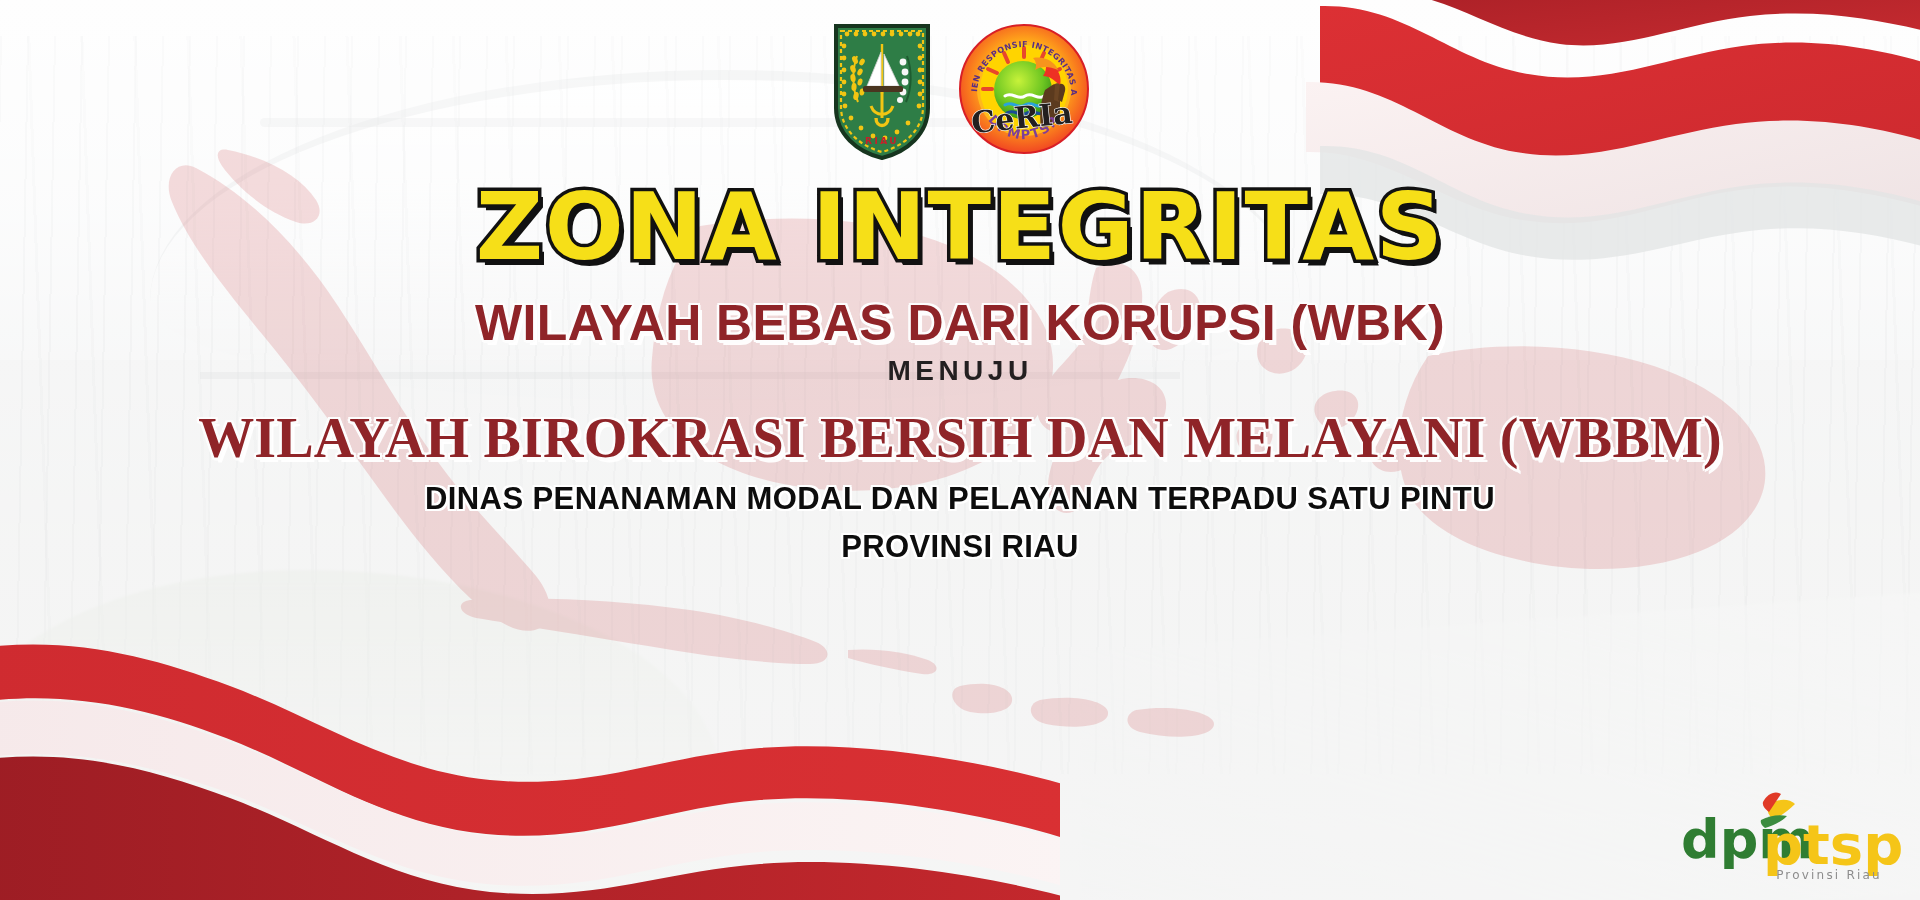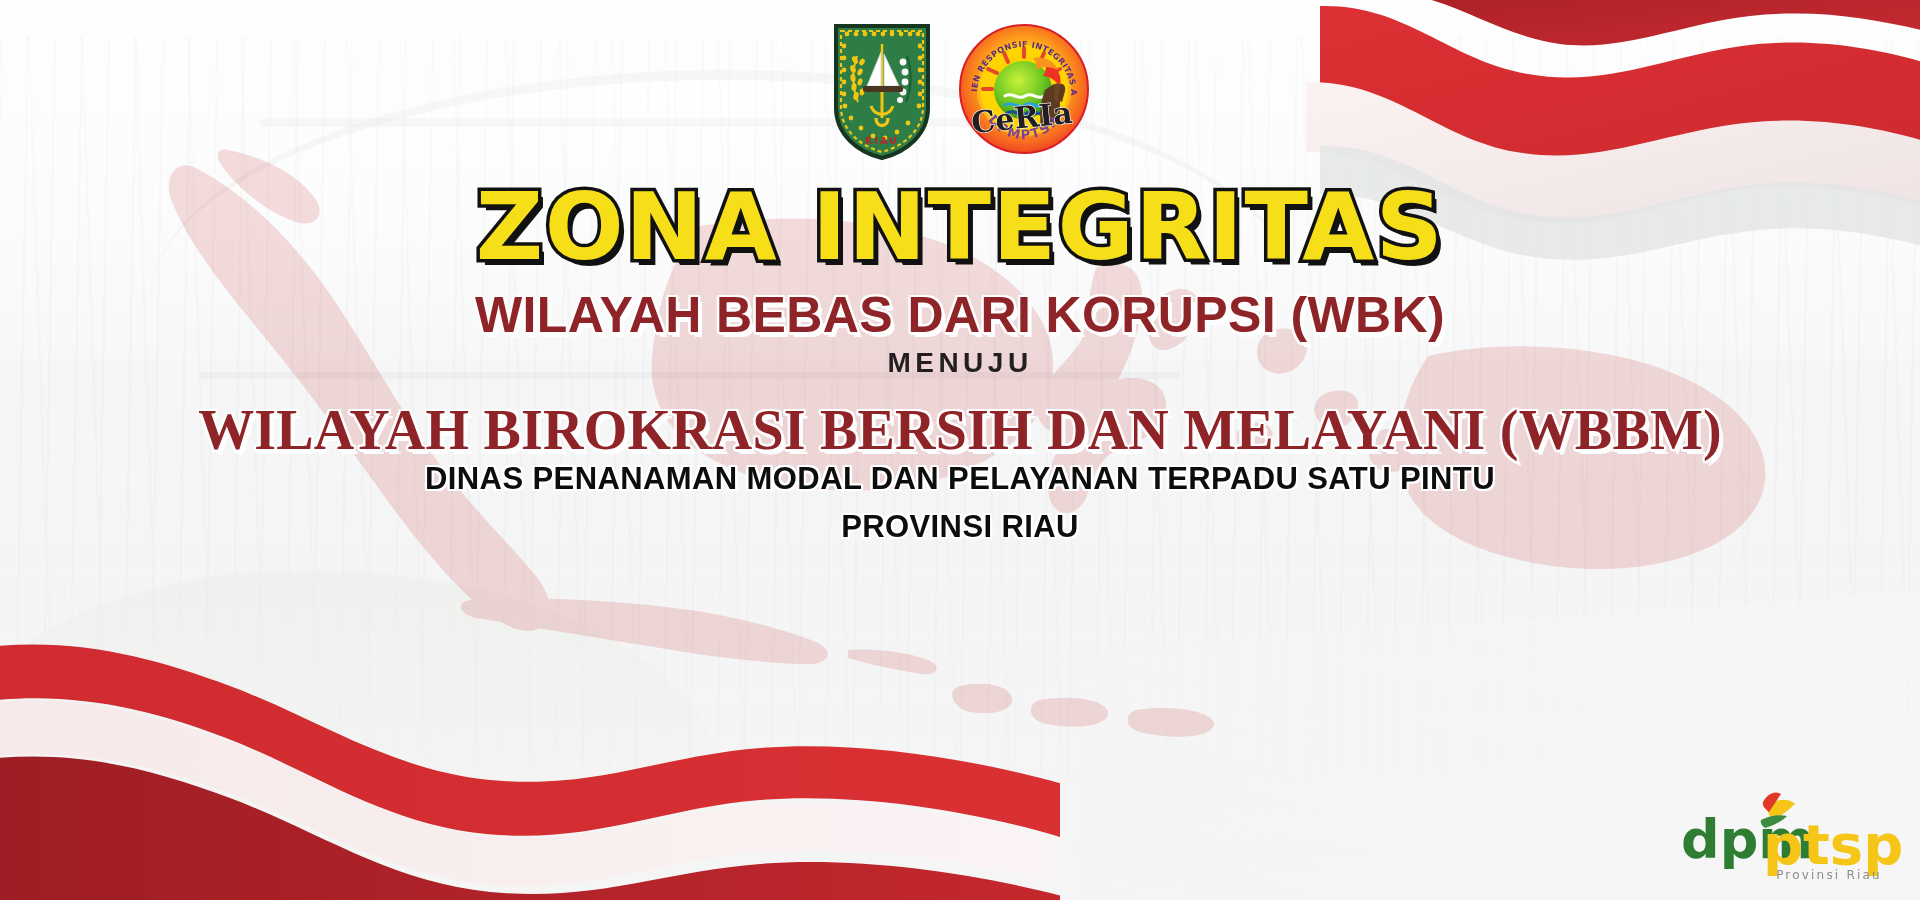--- a/index.html
+++ b/index.html
@@ -100,21 +100,21 @@
     font-weight:900; letter-spacing:1.5px;
     color:#F6DF18;
     -webkit-text-stroke:7px #111111;
     paint-order:stroke fill;
     text-shadow:5px 6px 0 #111111;
     font-family:"DejaVu Sans", sans-serif;
     text-align:center;
   }
 
   .t-wbk {
-    margin-top:16px;
+    margin-top:24px;
     font-size:50px; line-height:1.04;
     font-weight:900; letter-spacing:.4px;
     color:#8F2428;
     font-family:"Liberation Sans", sans-serif;
     text-shadow:
       -2px -2px 0 #fdfdfd, 2px -2px 0 #fdfdfd, -2px 2px 0 #fdfdfd, 2px 2px 0 #fdfdfd,
       0 -2.5px 0 #fdfdfd, 0 2.5px 0 #fdfdfd, -2.5px 0 0 #fdfdfd, 2.5px 0 0 #fdfdfd,
       4px 5px 0 rgba(255,255,255,.95);
   }
 
@@ -141,21 +141,21 @@
   .t-dilingkungan {
     margin-top:56px;
     font-size:31px; font-weight:900; letter-spacing:.6px;
     color:#0d0d0d;
     font-family:"Liberation Sans", sans-serif;
     text-shadow:
       -2px -2px 0 #ffffff, 2px -2px 0 #ffffff, -2px 2px 0 #ffffff, 2px 2px 0 #ffffff,
       0 -2.4px 0 #ffffff, 0 2.4px 0 #ffffff, -2.4px 0 0 #ffffff, 2.4px 0 0 #ffffff;
   }
   .t-dinas {
-    margin-top:2px;
+    margin-top:14px;
     font-size:31px; font-weight:900; letter-spacing:.4px;
     color:#0d0d0d;
     font-family:"Liberation Sans", sans-serif;
     text-shadow:
       -2px -2px 0 #ffffff, 2px -2px 0 #ffffff, -2px 2px 0 #ffffff, 2px 2px 0 #ffffff,
       0 -2.4px 0 #ffffff, 0 2.4px 0 #ffffff, -2.4px 0 0 #ffffff, 2.4px 0 0 #ffffff;
   }
   .t-provinsi {
     margin-top:12px;
     font-size:31px; font-weight:900; letter-spacing:.4px;

